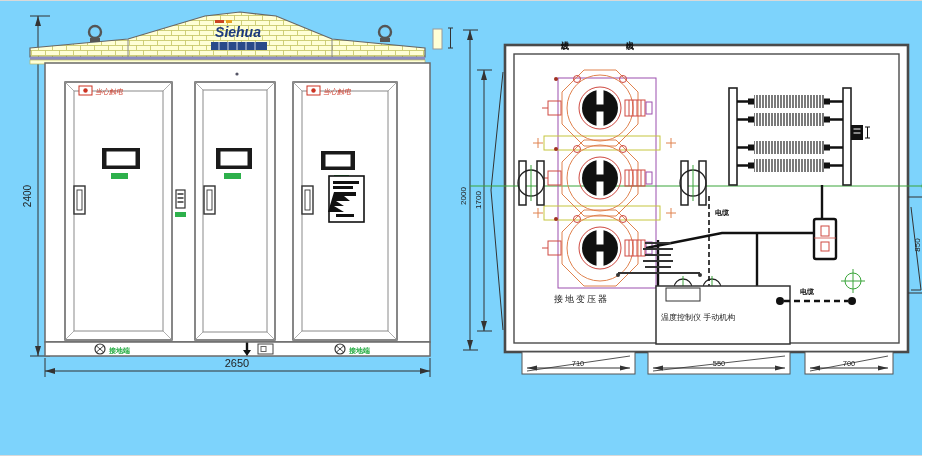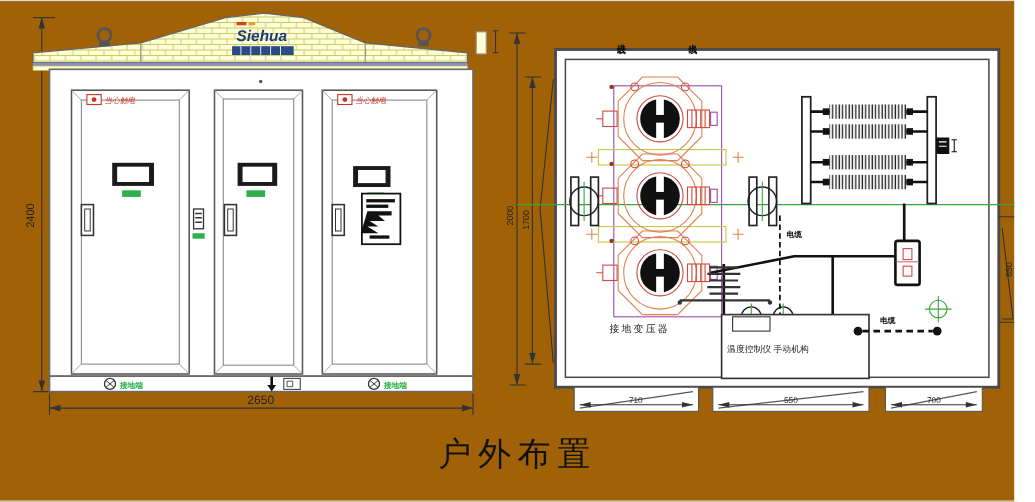--- a/index.html
+++ b/index.html
@@ -1,16 +1,16 @@
 <!DOCTYPE html>
 <html><head>
 <meta charset="utf-8">
 <style>
   html,body{margin:0;padding:0;background:#fff;}
-  #stage{position:relative;width:922px;height:456px;background:#a16207;overflow:hidden;
+  #stage{position:relative;width:922px;height:456px;background:#7dd3fc;overflow:hidden;
          font-family:"Liberation Sans",sans-serif;}
   .edge-line{position:absolute;left:0;width:941px;height:1px;background:#d9d9d9;}
   #drawing{position:absolute;left:0;top:0;}
   
   .dim{stroke:#333;stroke-width:1;fill:none;}
   .dimtxt{font:10px "Liberation Sans",sans-serif;fill:#222;}
   .wall2{stroke:#4a4a4a;stroke-width:2.6;fill:#fff;}
   .wall1{stroke:#4a4a4a;stroke-width:1.4;fill:none;}
   .cab{stroke:#6a6a6a;stroke-width:1.5;fill:#fff;}
   .door-o{stroke:#555;stroke-width:1.4;fill:#fff;}
@@ -390,14 +390,13 @@
         <polygon points="810,368 820,365.5 820,370.5" fill="#333"></polygon>
         <polygon points="888,368 878,365.5 878,370.5" fill="#333"></polygon>
         <text x="849" y="366" text-anchor="middle" class="dimtxt" style="font-size:7.5px;">700</text>
       </g>
     </g>
   </svg>
 
   <div class="vlabel" style="left:558px;top:34px;height:32px;">进线</div>
   <div class="vlabel" style="left:623px;top:34px;height:32px;">出线</div>
 
-  <div id="page-title">户外布置</div>
 </div>
 
 </body></html>

